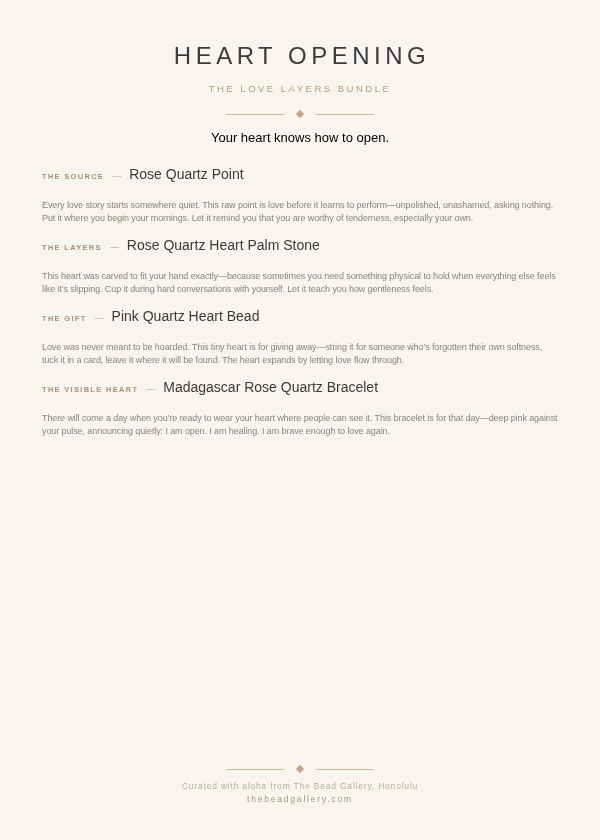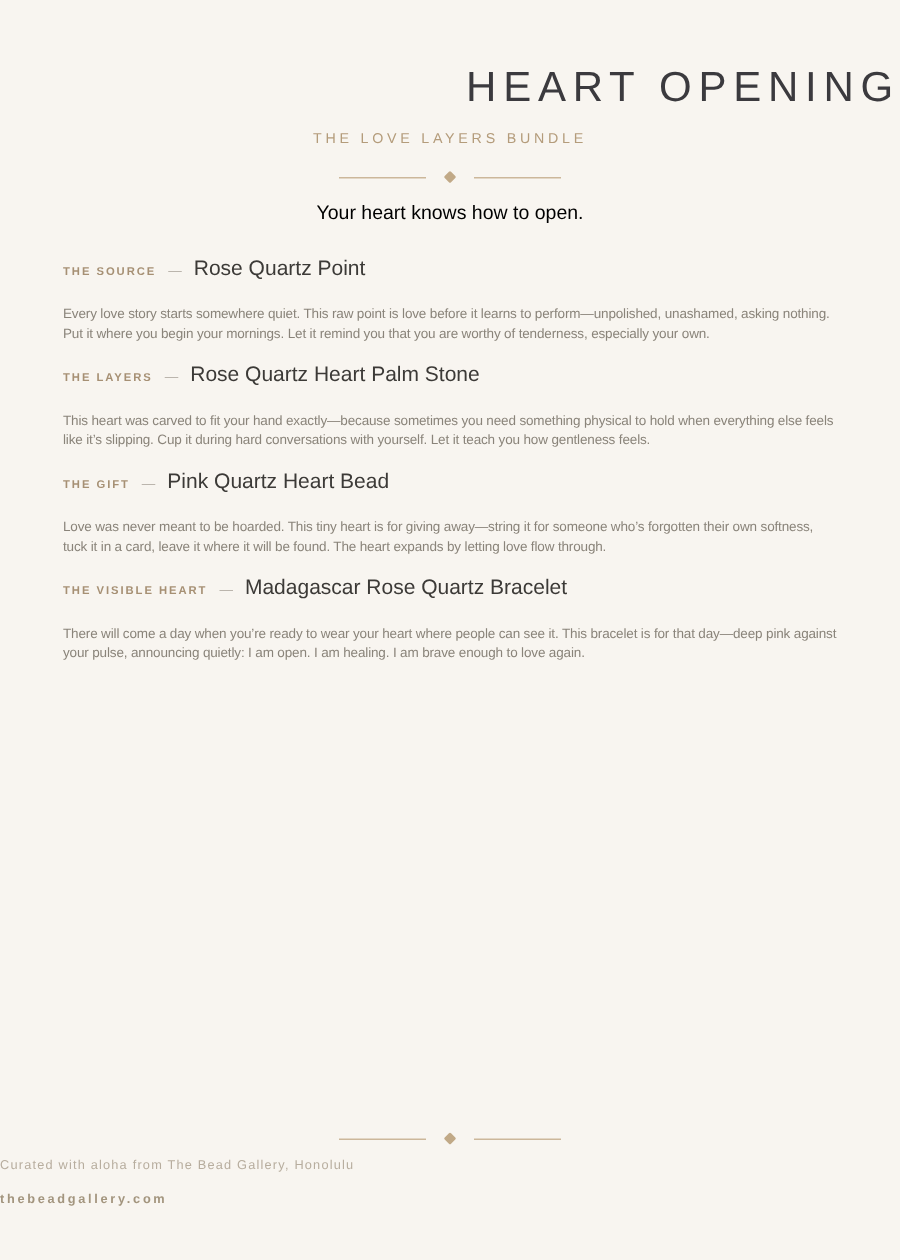--- a/index.html
+++ b/index.html
@@ -7,22 +7,22 @@
   body {
     background:#f8f5f0;
     font-family:"Liberation Sans", sans-serif;
     color:#3c3a37;
   }
   .page { position:relative; width:600px; height:840px; overflow:hidden; }
 
   
   .header { padding-top:42px; text-align:center; }
   .title {
-    font-size:28px; font-weight:500; letter-spacing:4.5px;
-    color:#3b3a3e; padding-left:4px;text-align:right;
+    font-size:24px; font-weight:500; letter-spacing:4.5px;
+    color:#3b3a3e; padding-left:4px;
   }
   .subtitle {
     margin-top:13px; font-size:9.5px; letter-spacing:2.5px;
     color:#b49c7b; font-weight:400;
   }
   .divider {
     margin-top:17px; display:flex; align-items:center; justify-content:center; gap:13px;
   }
   .divider-line { width:58px; height:1px; background:#ccb79a; }
   .diamond {
@@ -40,23 +40,23 @@
     white-space:nowrap;
   }
   .section-sep { font-size:9px; color:#b3ada4; }
   .section-name { font-size:14px; color:#3c3a37; }
   .section-body {
     margin-top:16px; font-size:9px; letter-spacing:-0.1px;
     line-height:13px; color:#8a847a;
   }
 
   
-  .footer { position:absolute; left:0; right:0; bottom:36px; }
+  .footer { position:absolute; left:0; right:0; bottom:36px; text-align:center; }
   .curated { margin-top:9px; font-size:8.5px; letter-spacing:0.8px; color:#b7ad9e; }
-  .website { margin-top:13px; font-size:8.5px; letter-spacing:1.8px; color:#a3957e; font-weight:700; }
+  .website { margin-top:3px; font-size:8.5px; letter-spacing:1.8px; color:#a3957e; font-weight:400; }
 </style>
 </head>
 <body>
 
 <div class="page">
 
   <div class="header">
     <div class="title">HEART OPENING</div>
     <div class="subtitle">THE LOVE LAYERS BUNDLE</div>
 

